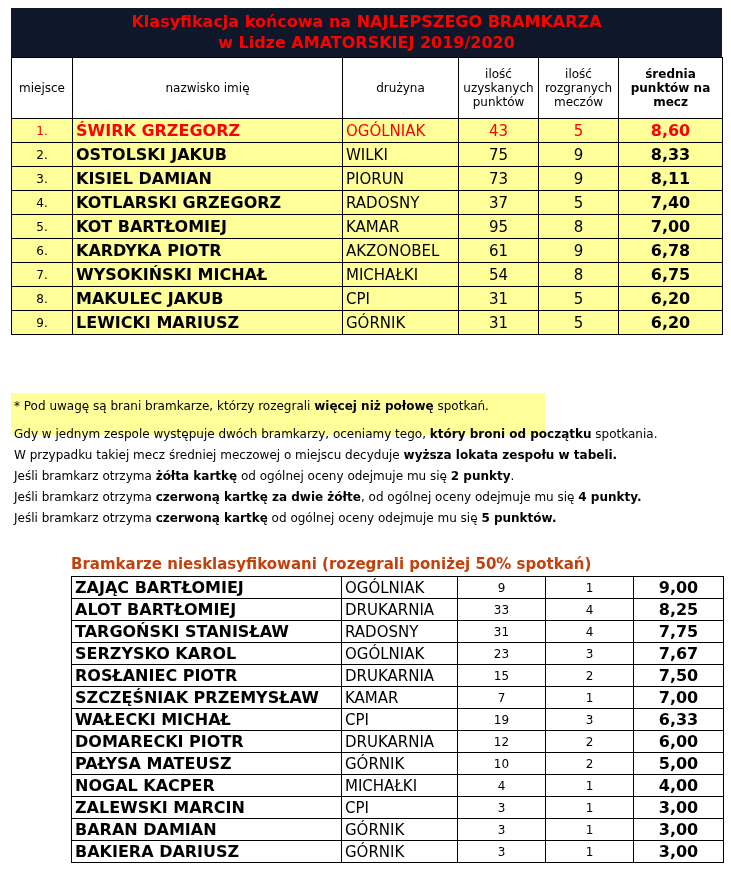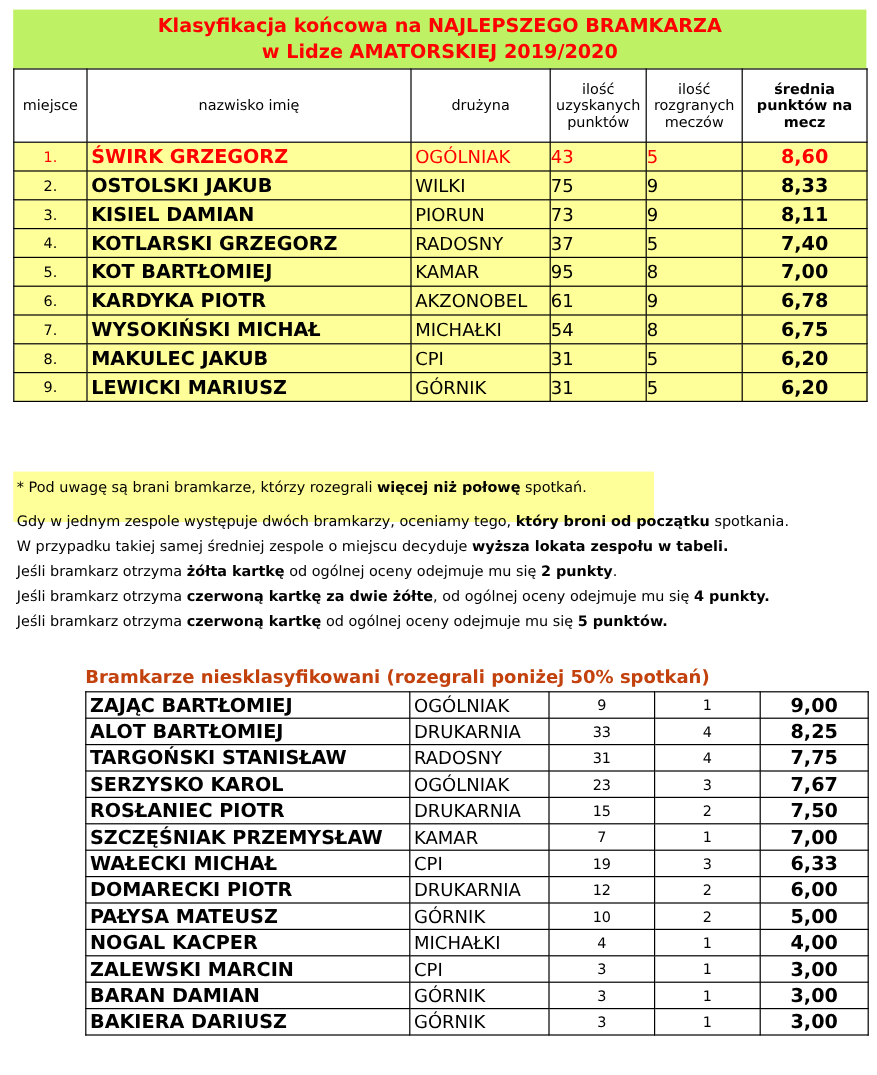--- a/index.html
+++ b/index.html
@@ -1,28 +1,28 @@
 <!DOCTYPE html>
 <html><head>
 <meta charset="utf-8">
 <style>
   html, body { margin:0; padding:0; background:#ffffff; }
   body { width:731px; height:896px; position:relative; font-family:"DejaVu Sans", "Liberation Sans", sans-serif; color:#000; overflow:hidden; }
   .wrap1 { position:absolute; left:11px; top:8px; width:711px; }
-  .title-band { background:#bef264; height:49px; text-align:center; color:#ff0000; font-weight:bold; font-size:16px; line-height:21px; padding-top:3px; box-sizing:border-box; }
+  .title-band { background:#0f172a; height:49px; text-align:center; color:#ff0000; font-weight:bold; font-size:16px; line-height:21px; padding-top:3px; box-sizing:border-box; }
   table { border-collapse:collapse; }
   table.t1 { width:711px; table-layout:fixed; }
   .t1 th, .t1 td { border:1px solid #000; padding:0; }
   .t1 th { font-weight:normal; font-size:12px; line-height:14px; height:60px; background:#fff; }
   .t1 th.bold { font-weight:bold; }
   .t1 td { height:23px; background:#ffff99; font-size:16px; }
   .t1 td.place { text-align:center; font-size:12px; }
   .t1 td.name { font-weight:bold; padding-left:3px; white-space:nowrap; }
   .t1 td.team { padding-left:3px; font-size:15px; }
-  .t1 td.num { text-align:left; font-size:15px; }
+  .t1 td.num { text-align:center; font-size:15px; }
   .t1 td.avg { text-align:center; font-weight:bold; }
   .t1 tr.first td { color:#ff0000; }
   .note-box { position:absolute; left:11px; top:393px; width:534px; height:42px; background:#ffff99; font-size:12px; line-height:26px; padding-left:3px; box-sizing:border-box; }
   .rules { position:absolute; left:14px; top:424px; font-size:12px; }
   .rules div { height:21px; line-height:21px; white-space:nowrap; }
   .title2 { position:absolute; left:71px; top:554px; width:652px; text-align:left; color:#c2410c; font-weight:bold; font-size:15px; line-height:20px; }
   table.t2 { position:absolute; left:71px; top:576px; width:652px; table-layout:fixed; }
   .t2 td { border:1px solid #000; height:21px; padding:0; font-size:15px; }
   .t2 td.name { font-weight:bold; padding-left:3px; white-space:nowrap; font-size:16px; }
   .t2 td.team { padding-left:3px; }
@@ -144,21 +144,21 @@
       </tbody>
   </table>
 </div>
 
 <div class="note-box">
   <span>* Pod uwagę są brani bramkarze, którzy rozegrali </span><b>więcej niż połowę</b><span> spotkań.</span>
 </div>
 
 <div class="rules" id="rules">
     <div><span>Gdy w jednym zespole występuje dwóch bramkarzy, oceniamy tego, </span><b>który broni od początku</b><span> spotkania.</span><b></b><span></span></div>
-    <div><span>W przypadku takiej samej średniej zespole o miejscu decyduje </span><b>wyższa lokata zespołu w tabeli.</b><span></span><b></b><span></span></div>
+    <div><span>W przypadku takiej mecz średniej meczowej o miejscu decyduje </span><b>wyższa lokata zespołu w tabeli.</b><span></span><b></b><span></span></div>
     <div><span>Jeśli bramkarz otrzyma </span><b>żółta kartkę</b><span> od ogólnej oceny odejmuje mu się </span><b>2 punkty</b><span>.</span></div>
     <div><span>Jeśli bramkarz otrzyma </span><b>czerwoną kartkę za dwie żółte</b><span>, od ogólnej oceny odejmuje mu się </span><b>4 punkty.</b><span></span></div>
     <div><span>Jeśli bramkarz otrzyma </span><b>czerwoną kartkę</b><span> od ogólnej oceny odejmuje mu się </span><b>5 punktów.</b><span></span></div>
   </div>
 
 <div class="title2">Bramkarze niesklasyfikowani (rozegrali poniżej 50% spotkań)</div>
 
 <table class="t2">
   <colgroup>
     <col style="width:270px">

